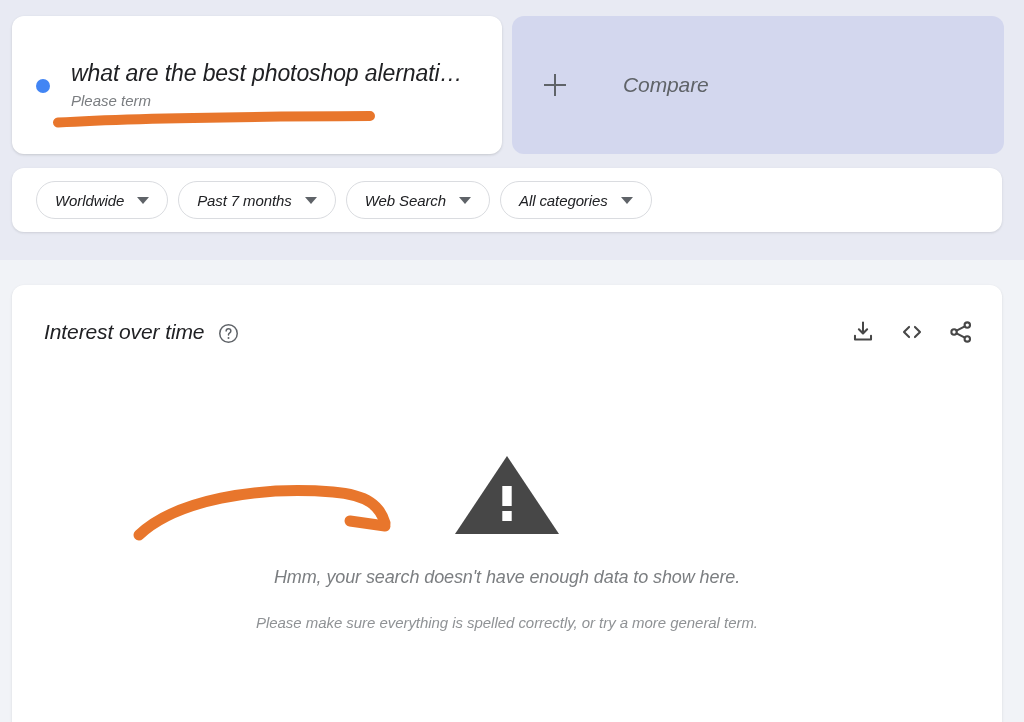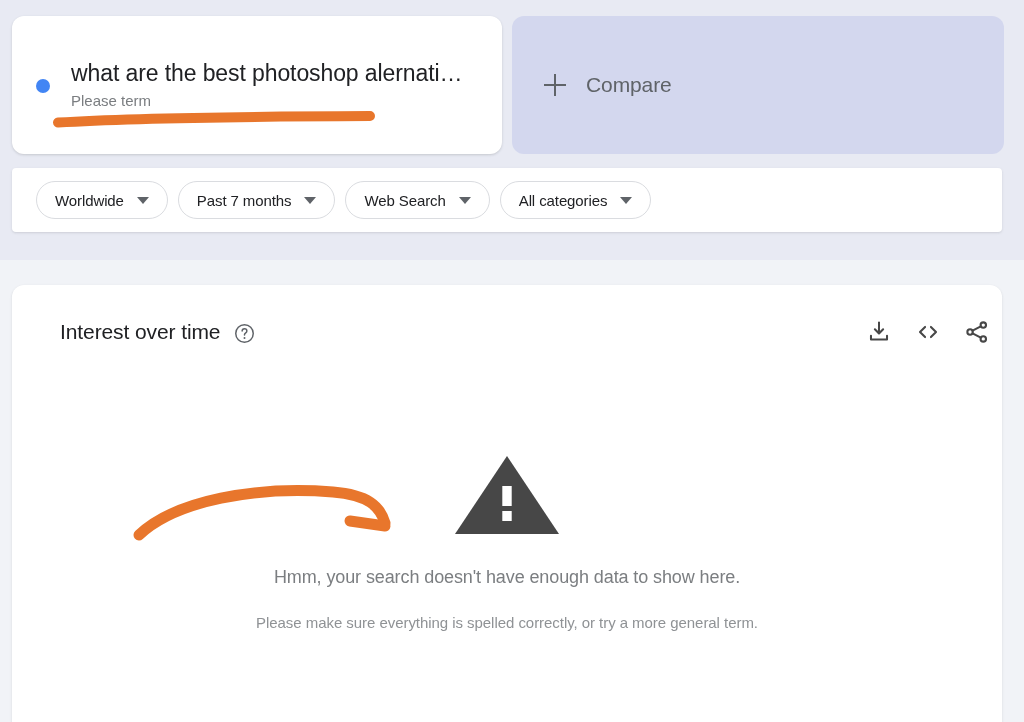--- a/index.html
+++ b/index.html
@@ -13,20 +13,21 @@
     overflow: hidden;
     font-family: "Liberation Sans", sans-serif;
     background: #f1f3f7;
     -webkit-font-smoothing: antialiased;
   }
 
   .page {
     position: relative;
     width: 949px;
     height: 722px;
+    font-style: italic;
   }
 
   
   .band-top {
     position: absolute;
     left: 0;
     top: 0;
     width: 1024px;
     height: 260px;
     background: #e8eaf3;
@@ -97,20 +98,21 @@
     margin-top: 2px;
   }
 
   .compare-card {
     flex: 1;
     height: 138px;
     background: #d3d7ee;
     border-radius: 12px;
     display: flex;
     align-items: center;
+    gap: 37px;
   }
 
   .compare-plus {
     margin-left: 32px;
     width: 22px;
     height: 22px;
     position: relative;
     flex: none;
   }
   .compare-plus::before,
@@ -134,21 +136,21 @@
   }
 
   
   .filter-card {
     position: absolute;
     left: 12px;
     top: 168px;
     width: 990px;
     height: 64px;
     background: #ffffff;
-    border-radius: 4px;
+    border-radius: 12px;
     box-shadow: 0 1px 3px rgba(60,64,67,0.10), 0 1px 2px rgba(60,64,67,0.06);
     display: flex;
     align-items: center;
     padding-left: 24px;
     box-sizing: border-box;
   }
 
   .chip {
     height: 38px;
     border: 1px solid #dadce0;
@@ -184,21 +186,21 @@
     width: 990px;
     height: 437px;
     background: #ffffff;
     border-radius: 12px 12px 0 0;
     box-shadow: 0 1px 3px rgba(60,64,67,0.10), 0 1px 2px rgba(60,64,67,0.06);
     overflow: hidden;
   }
 
   .chart-header {
     position: absolute;
-    left: 16px; top: 0;
+    left: 0; top: 0;
     width: 990px;
     height: 94px;
     display: flex;
     align-items: center;
     padding: 0 28px 0 32px;
     box-sizing: border-box;
   }
 
   .chart-title {
     font-size: 21px;

